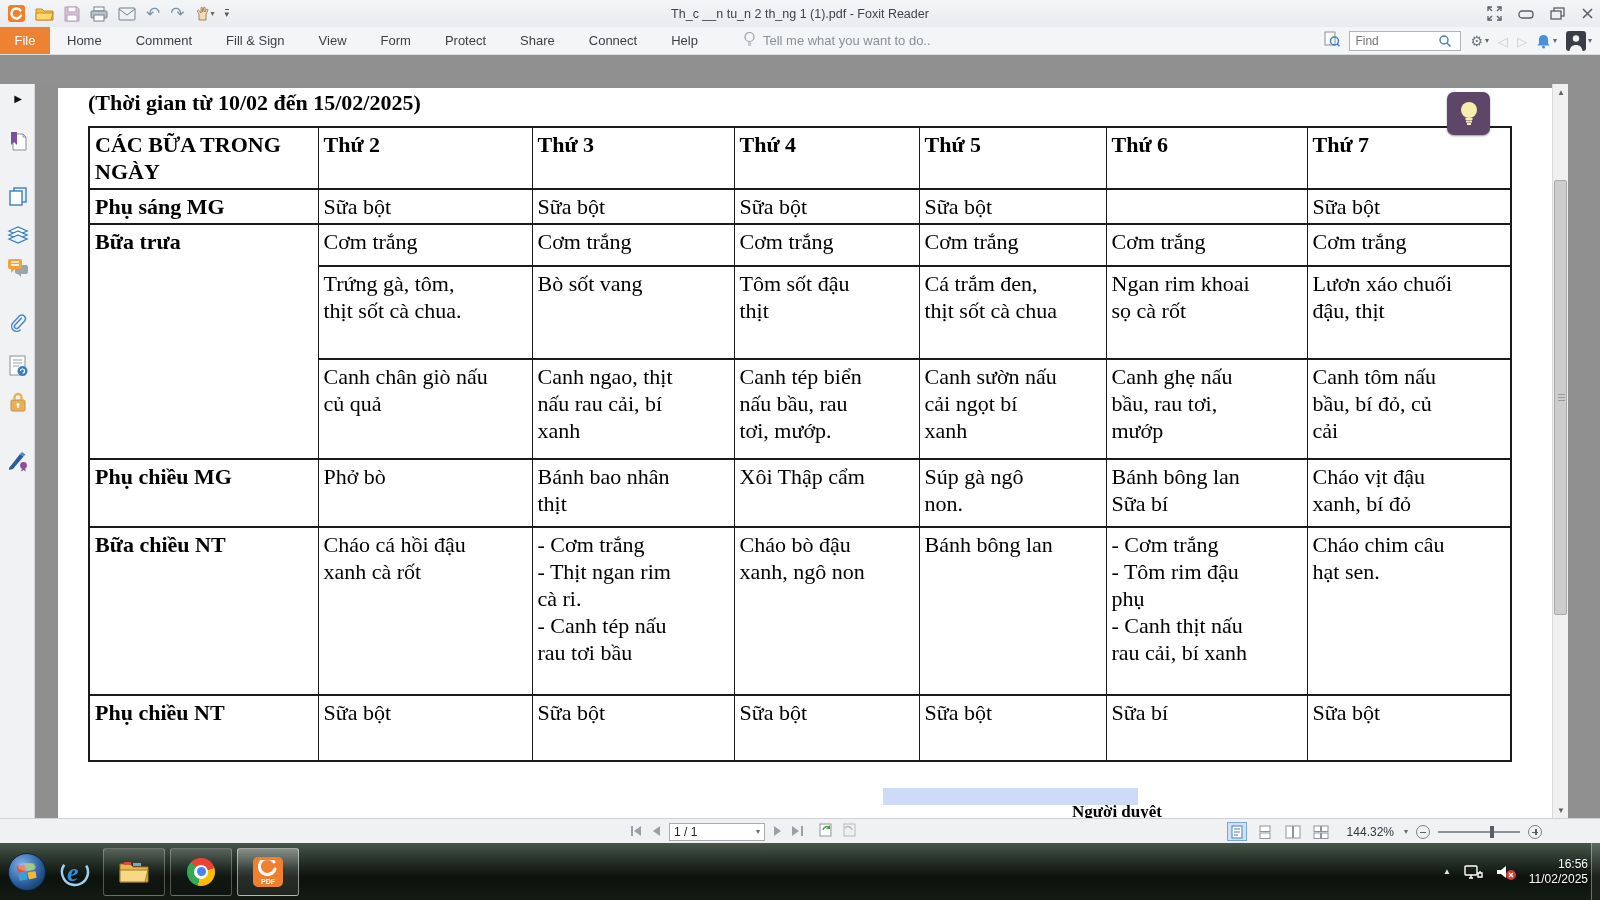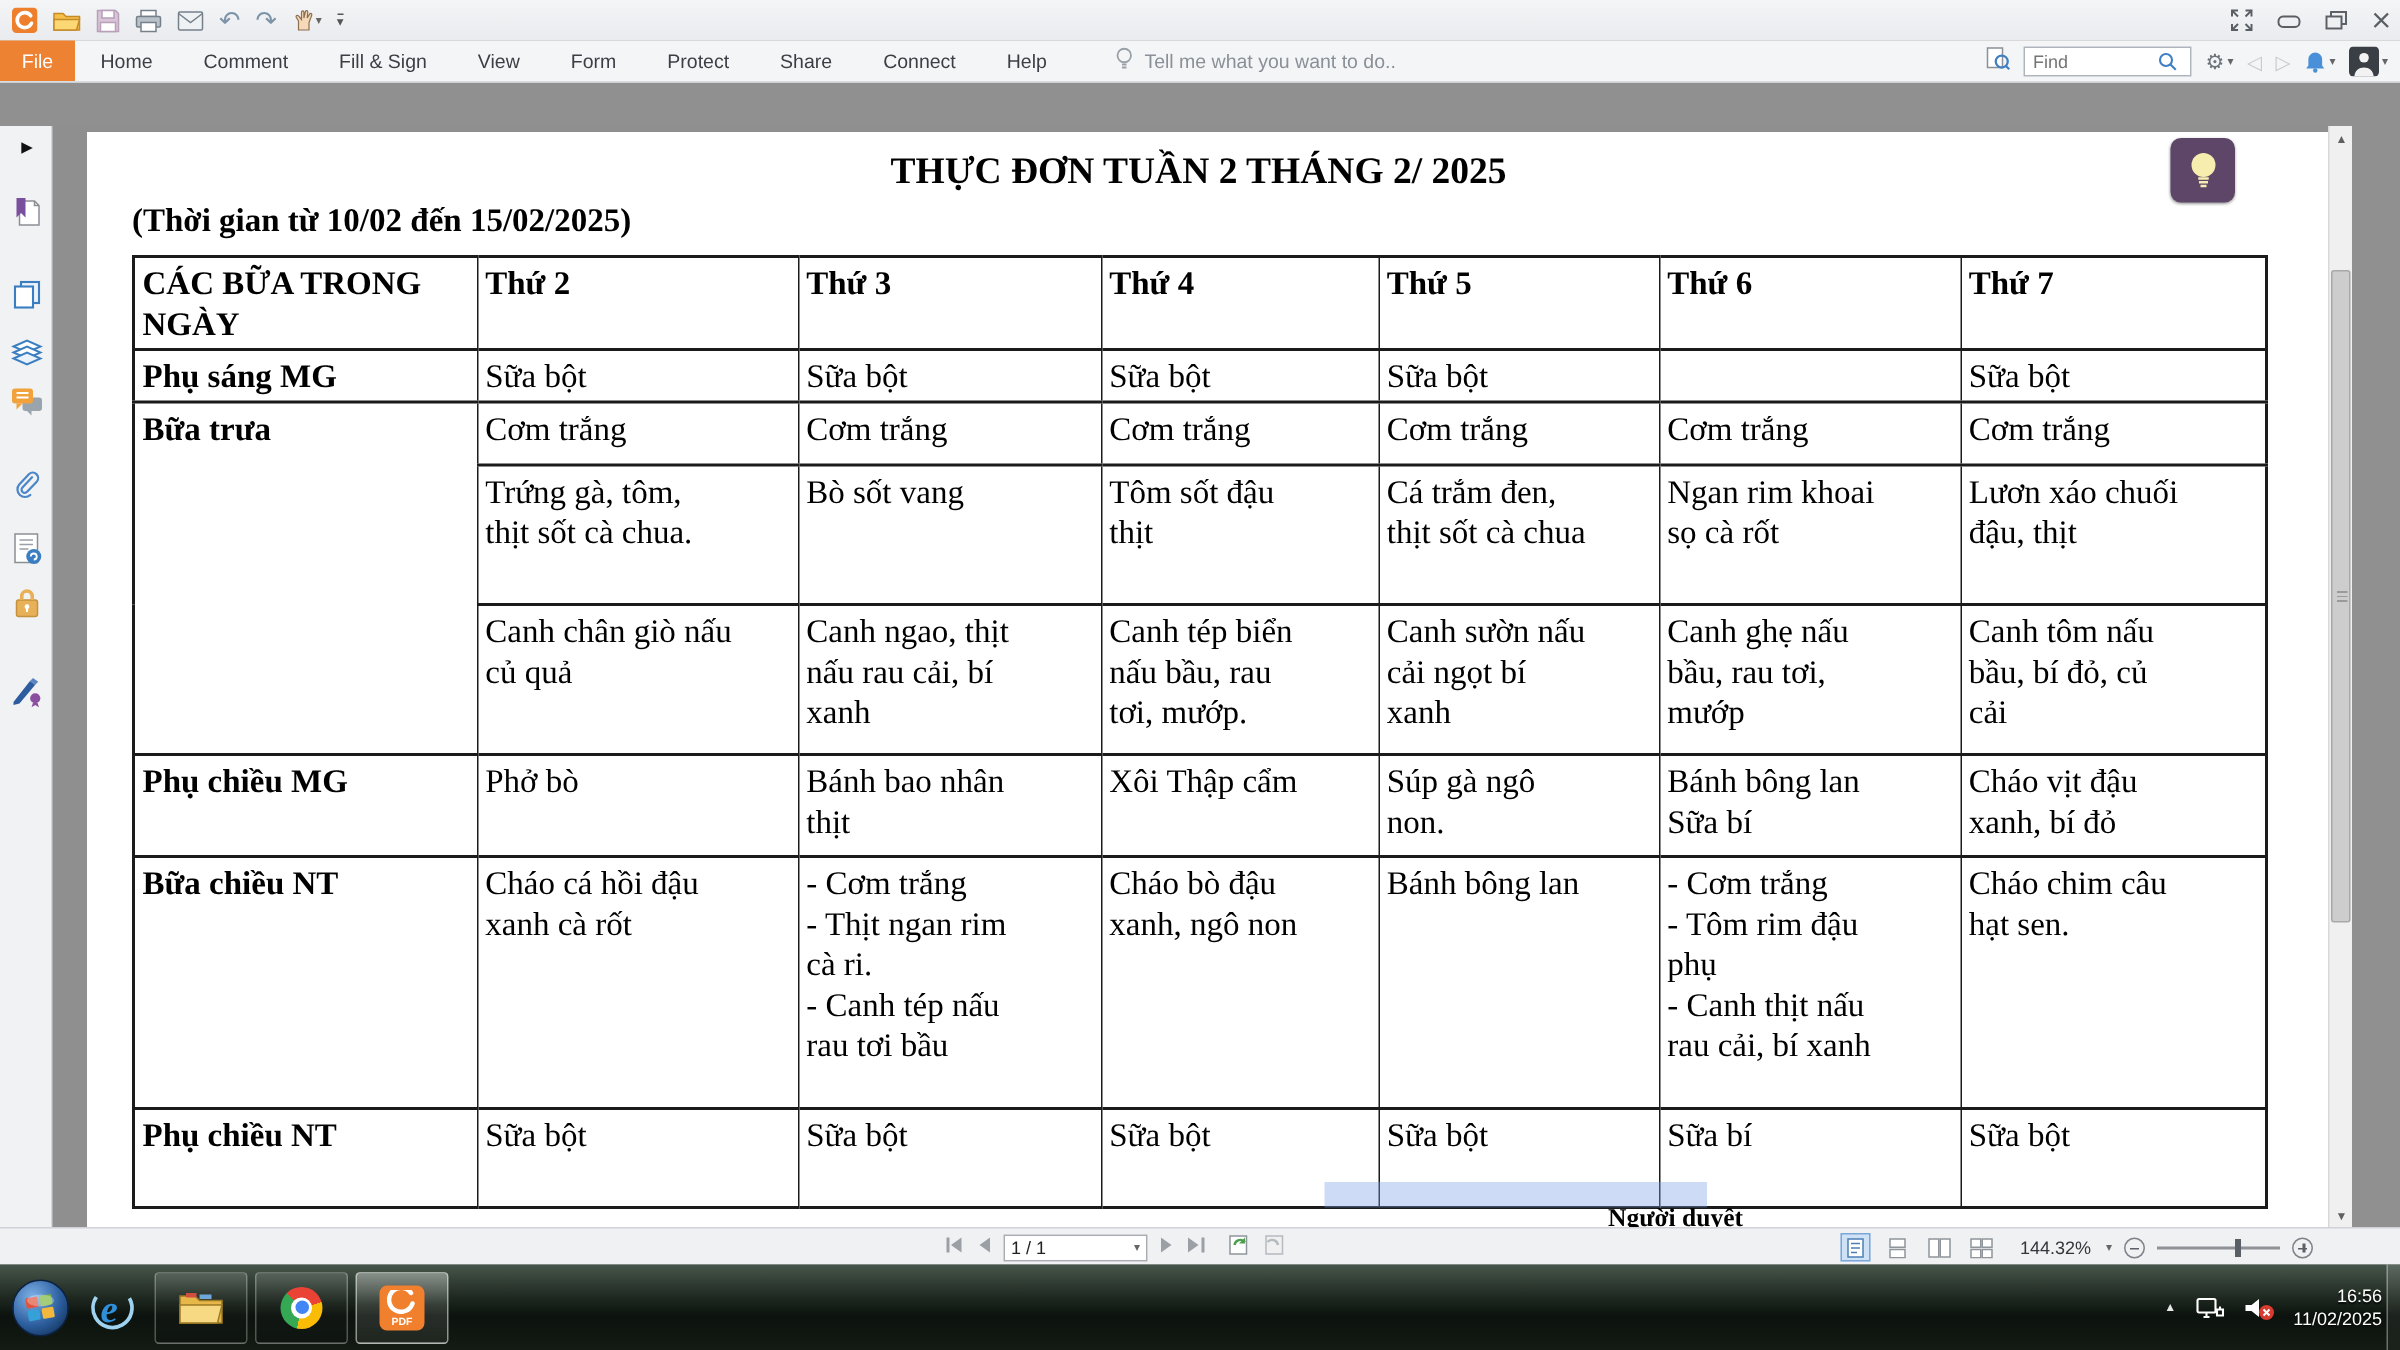--- a/index.html
+++ b/index.html
@@ -157,20 +157,21 @@
       <span class="qbtn">
         <svg width="14" height="15">
             <path d="M4 14V8L2.5 5.5c-.5-1 .8-1.8 1.5-.9L6 7V2.2c0-1.2 1.6-1.2 1.6 0V6l1-4.2c.3-1.1 1.7-.8 1.6.3L9.8 6l1.6-2.6c.6-.9 1.8-.2 1.4.8L11 9v5z" fill="#f5d9b8" stroke="#8b6f4e" stroke-width=".8"></path>
           </svg>
         <span class="caret">▾</span>
       </span>
       <span class="qbtn">
         <span style="font-size:9px;color:#555;border-top:1.5px solid #555;line-height:8px">▾</span>
       </span>
     </div>
+    <div class="win-title">Th_c __n tu_n 2 th_ng 1 (1).pdf - Foxit Reader</div>
     <div class="win-controls">
       <span>
         <svg width="15" height="15" stroke="#5a5f66" stroke-width="1.3" fill="none">
             <path d="M1 5V1h4M10 1h4v4M14 10v4h-4M5 14H1v-4"></path>
             <path d="M1 1l4 4M14 1l-4 4M14 14l-4-4M1 14l4-4"></path>
           </svg>
       </span>
       <span>
         <svg width="16" height="10">
             <rect x="1" y="2" width="14" height="7" rx="3" fill="none" stroke="#5a5f66" stroke-width="1.3"></rect>
@@ -309,21 +310,20 @@
           <path d="M3 20L14 6l3.5 2.5L7 21l-4 1z" fill="#2d5d9e"></path>
           <path d="M14 6l2-2 3.5 2.5-2 2z" fill="#5b86c0"></path>
           <circle cx="17.5" cy="17.5" r="3.4" fill="#8a4f9e"></circle>
           <path d="M16 20.5l-1 3 2.5-1.5L20 23.5l-1-3" fill="#8a4f9e"></path>
         </svg>
     </span>
   </div>
 
   <div class="docarea">
     <div class="page">
-      <div class="doc-title">THỰC ĐƠN TUẦN 2 THÁNG 2/ 2025</div>
       <div class="doc-sub">(Thời gian từ 10/02 đến 15/02/2025)</div>
 
       <table class="menu">
         <colgroup>
           <col style="width:229px">
             <col style="width:214px">
             <col style="width:202px">
             <col style="width:185px">
           <col style="width:187px">
             <col style="width:201px">

